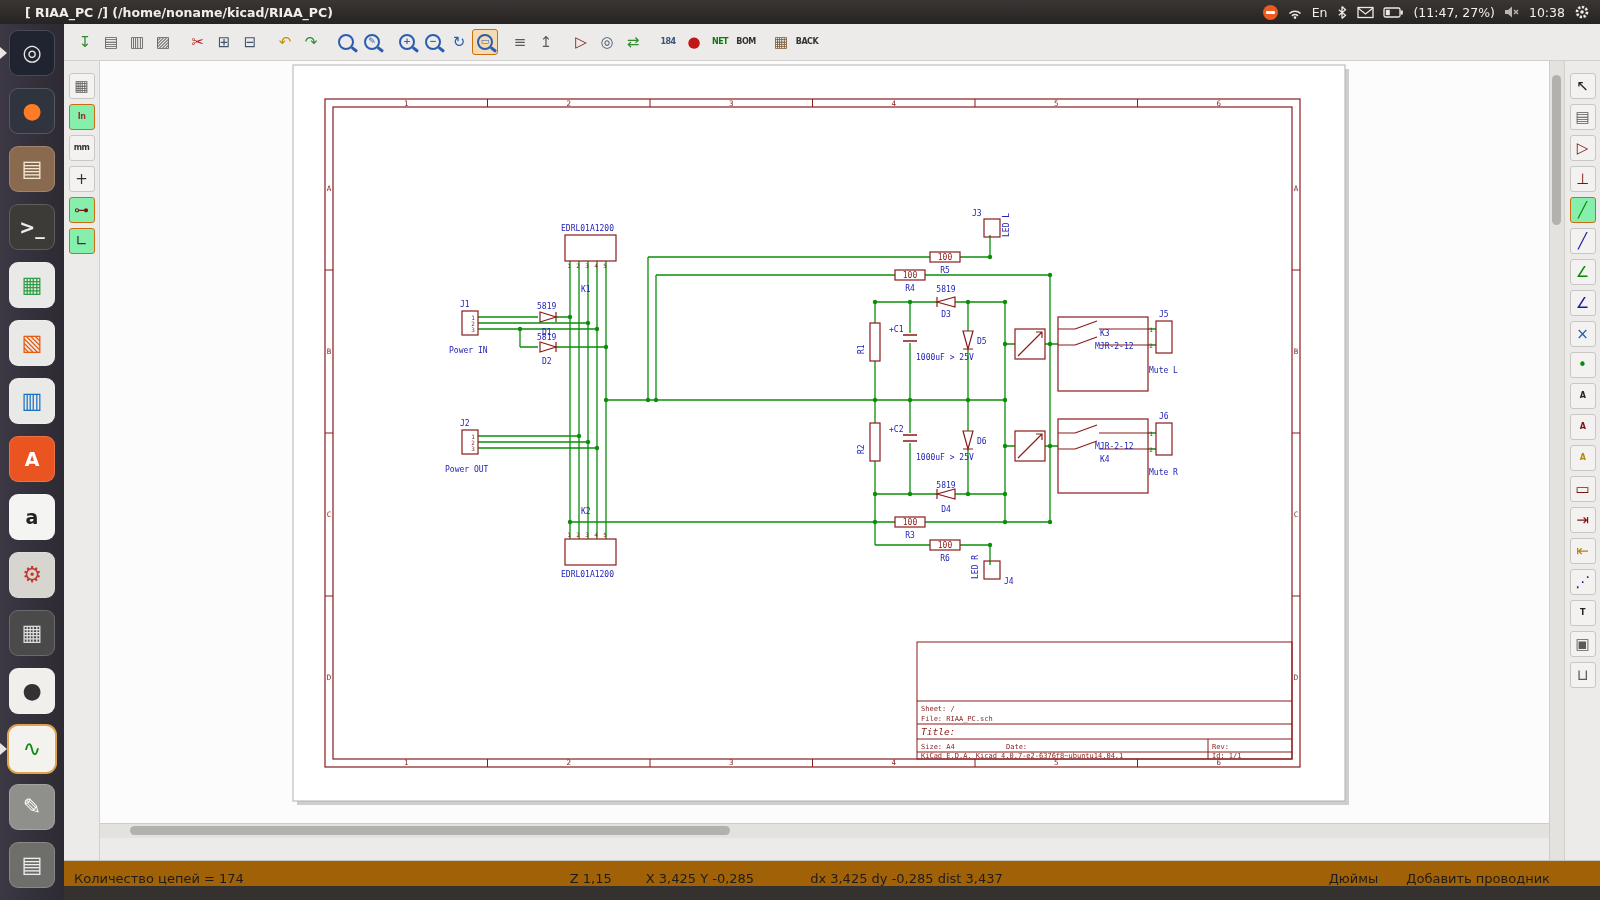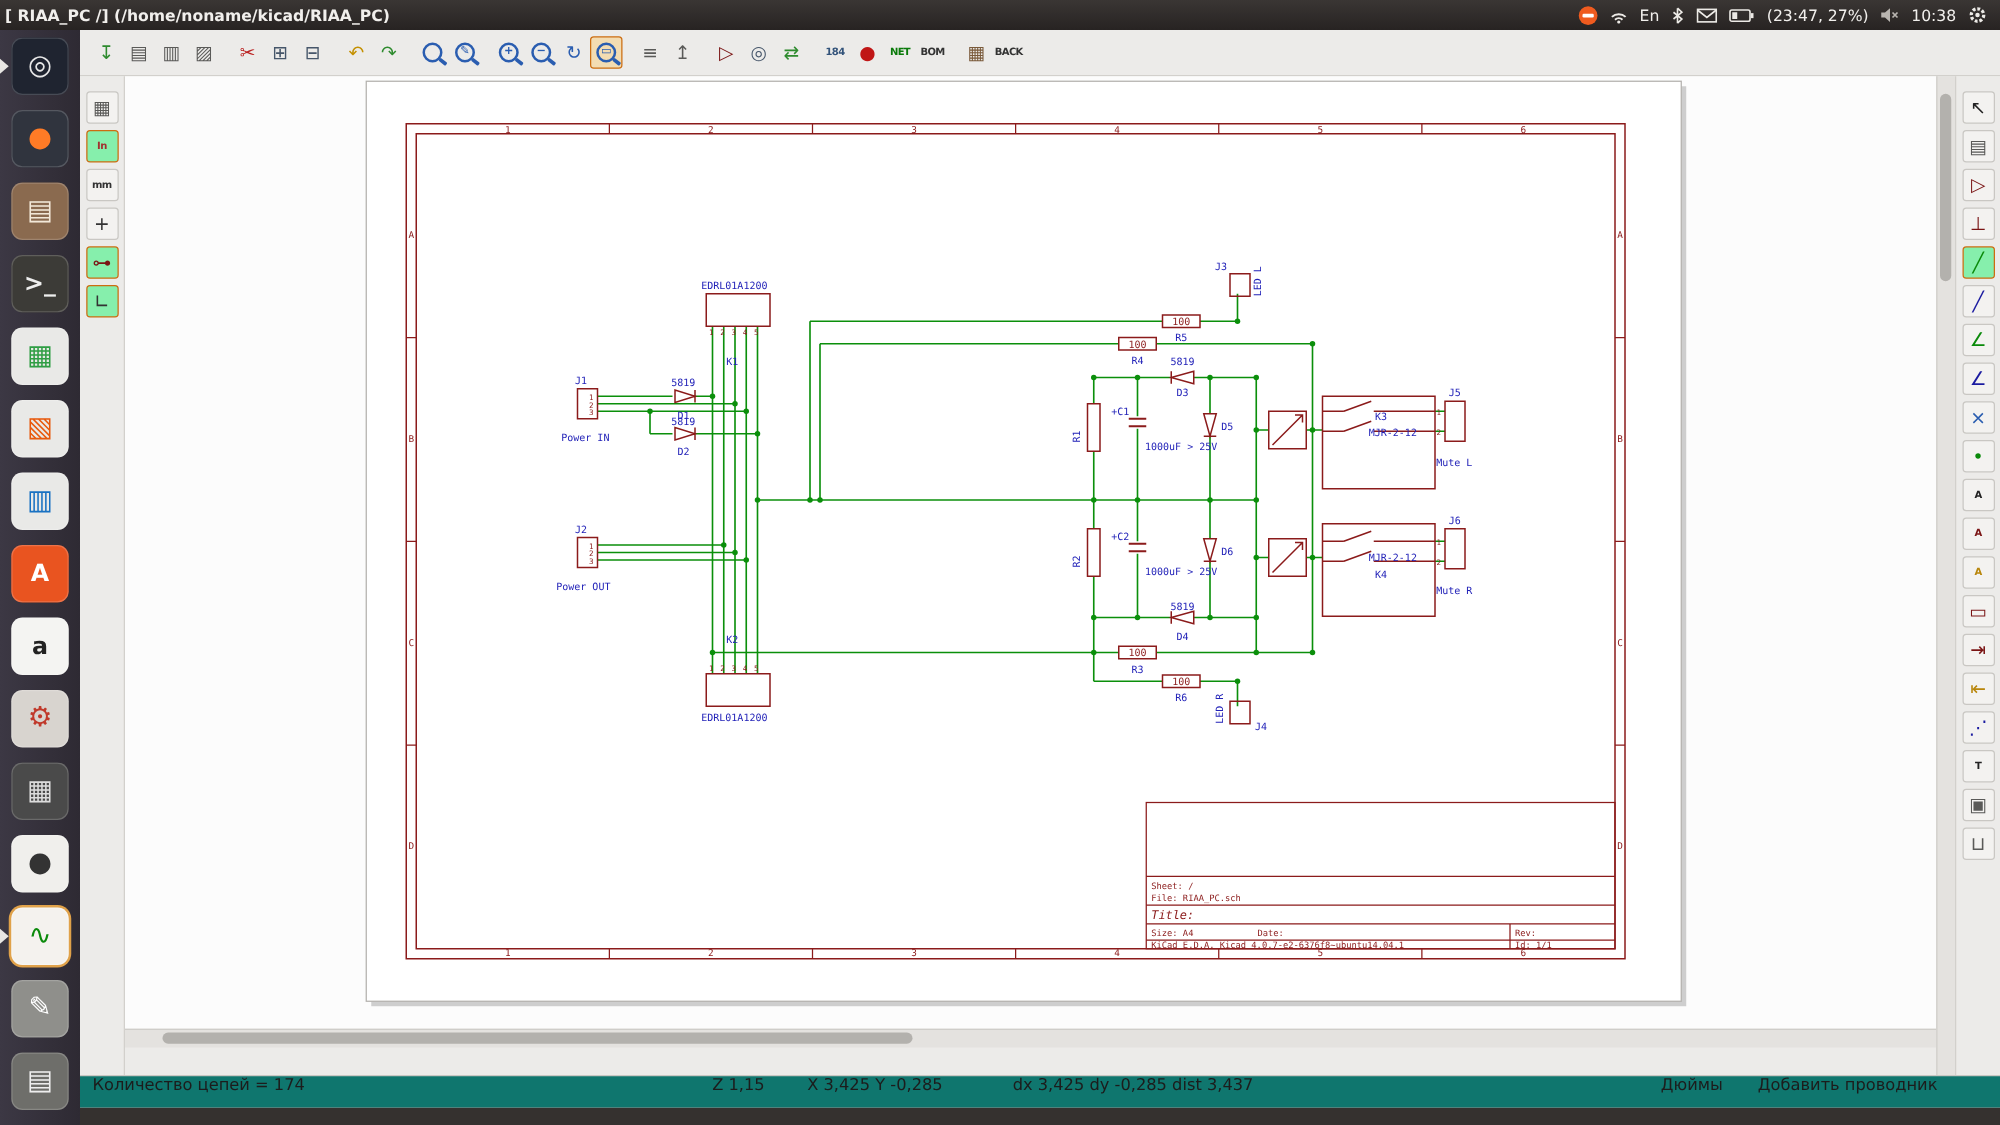--- a/index.html
+++ b/index.html
@@ -1,21 +1,21 @@
 <!DOCTYPE html>
 <html><head>
 <meta charset="utf-8">
 <style>
   html,body{margin:0;padding:0;width:1600px;height:900px;overflow:hidden;
     font-family:"DejaVu Sans", sans-serif;background:#35312f;}
   
   #panel{position:absolute;left:0;top:0;width:1600px;height:24px;
     background:linear-gradient(#3a3634,#272322);color:#f1efec;display:flex;align-items:center;
     font-size:12.5px;z-index:50;}
-  #panel .title{margin-left:4px;font-weight:bold;white-space:nowrap;}
+  #panel .title{margin-left:25px;font-weight:bold;white-space:nowrap;}
   #panel .tray{margin-left:auto;display:flex;align-items:center;gap:9px;margin-right:10px;}
   #panel .tray svg{display:block;}
   .dnd{width:15px;height:15px;border-radius:50%;background:#ef5b1f;position:relative;}
   .dnd::after{content:"";position:absolute;left:3px;top:6.5px;width:9px;height:2.5px;background:#fff;border-radius:1px;}
   
   #launcher{position:absolute;left:0;top:24px;width:64px;height:876px;
     background:linear-gradient(90deg,#3c3844,#2e2a33);padding-top:6px;box-sizing:border-box;z-index:40;}
   .ltile{position:relative;width:46px;height:46px;margin:0 auto 12px auto;border-radius:9px;
     display:flex;align-items:center;justify-content:center;box-shadow:inset 0 0 0 1px rgba(255,255,255,.18);}
   .ltile.focus{box-shadow:0 0 0 2px #e0a24a, inset 0 0 0 1px rgba(255,255,255,.3);}
@@ -51,21 +51,21 @@
   #right-tools{border-left:1px solid #d2d0cc;}
   .side .tbtn{border:1px solid #c9c7c3;background:#f3f2f0;width:26px;height:26px;}
   .side .tbtn.active{background:#86efac;border-color:#cc6d11;}
   #center-col{flex:1 1 auto;display:flex;flex-direction:column;min-width:0;}
   #canvas{height:762px;background:#fcfcfc;position:relative;cursor:crosshair;}
   #hscroll{height:14px;background:#e4e2df;border-top:1px solid #cfcdc9;position:relative;}
   #hscroll .thumb{position:absolute;left:30px;top:2px;width:600px;height:9px;background:#b3b1ad;border-radius:5px;}
   #vscroll{width:14px;background:#e4e2df;border-left:1px solid #cfcdc9;position:relative;flex:0 0 14px;}
   #vscroll .thumb{position:absolute;top:14px;left:2px;width:9px;height:150px;background:#b3b1ad;border-radius:5px;}
   
-  #statusbar{height:26px;background:#0f766e;border-top:1px solid #c9c7c3;display:flex;align-items:flex-start;
+  #statusbar{height:26px;background:#a16207;border-top:1px solid #c9c7c3;display:flex;align-items:flex-end;
     font-size:13px;color:#1c1c1c;padding:0 50px 0 10px;box-sizing:border-box;flex:0 0 26px;}
   #sb-zoom{margin-left:auto;}
   #sb-pos{margin-left:34px;}
   #sb-delta{margin-left:56px;}
   #sb-units{margin-left:auto;}
   #sb-tool{margin-left:28px;}
   
   #schematic-svg text{font-family:"DejaVu Sans Mono", monospace;}
   .lbl{fill:#2222b8;font-size:8px;}
   .lblm{fill:#2222b8;font-size:8px;text-anchor:middle;}
@@ -94,21 +94,21 @@
     </svg>
     <svg width="17" height="13">
       <rect x="1" y="1.5" width="15" height="10" stroke="#eceae6" fill="none" stroke-width="1.3"></rect>
       <path d="M1,2 L8.5,8 L16,2" stroke="#eceae6" fill="none" stroke-width="1.3"></path>
     </svg>
     <svg width="21" height="13">
       <rect x="1" y="2" width="16" height="9" rx="1.5" stroke="#eceae6" fill="none" stroke-width="1.3"></rect>
       <rect x="2.8" y="3.8" width="4" height="5.4" fill="#eceae6"></rect>
       <rect x="17.6" y="4.5" width="2.2" height="4" fill="#eceae6"></rect>
     </svg>
-    <span>(23:47, 27%)</span>
+    <span>(11:47, 27%)</span>
     <svg width="16" height="14">
       <polygon points="1,5 4,5 8,1.5 8,12.5 4,9 1,9" fill="#b9b5b0"></polygon>
       <path d="M10,5 L14,9 M14,5 L10,9" stroke="#b9b5b0" stroke-width="1.4"></path>
     </svg>
     <span>10:38</span>
     <svg width="16" height="16">
       <circle cx="8" cy="8" r="5" fill="none" stroke="#eceae6" stroke-width="2.6" stroke-dasharray="2.3 1.5"></circle>
       <circle cx="8" cy="8" r="1.8" fill="#eceae6"></circle>
     </svg>
   </div>

